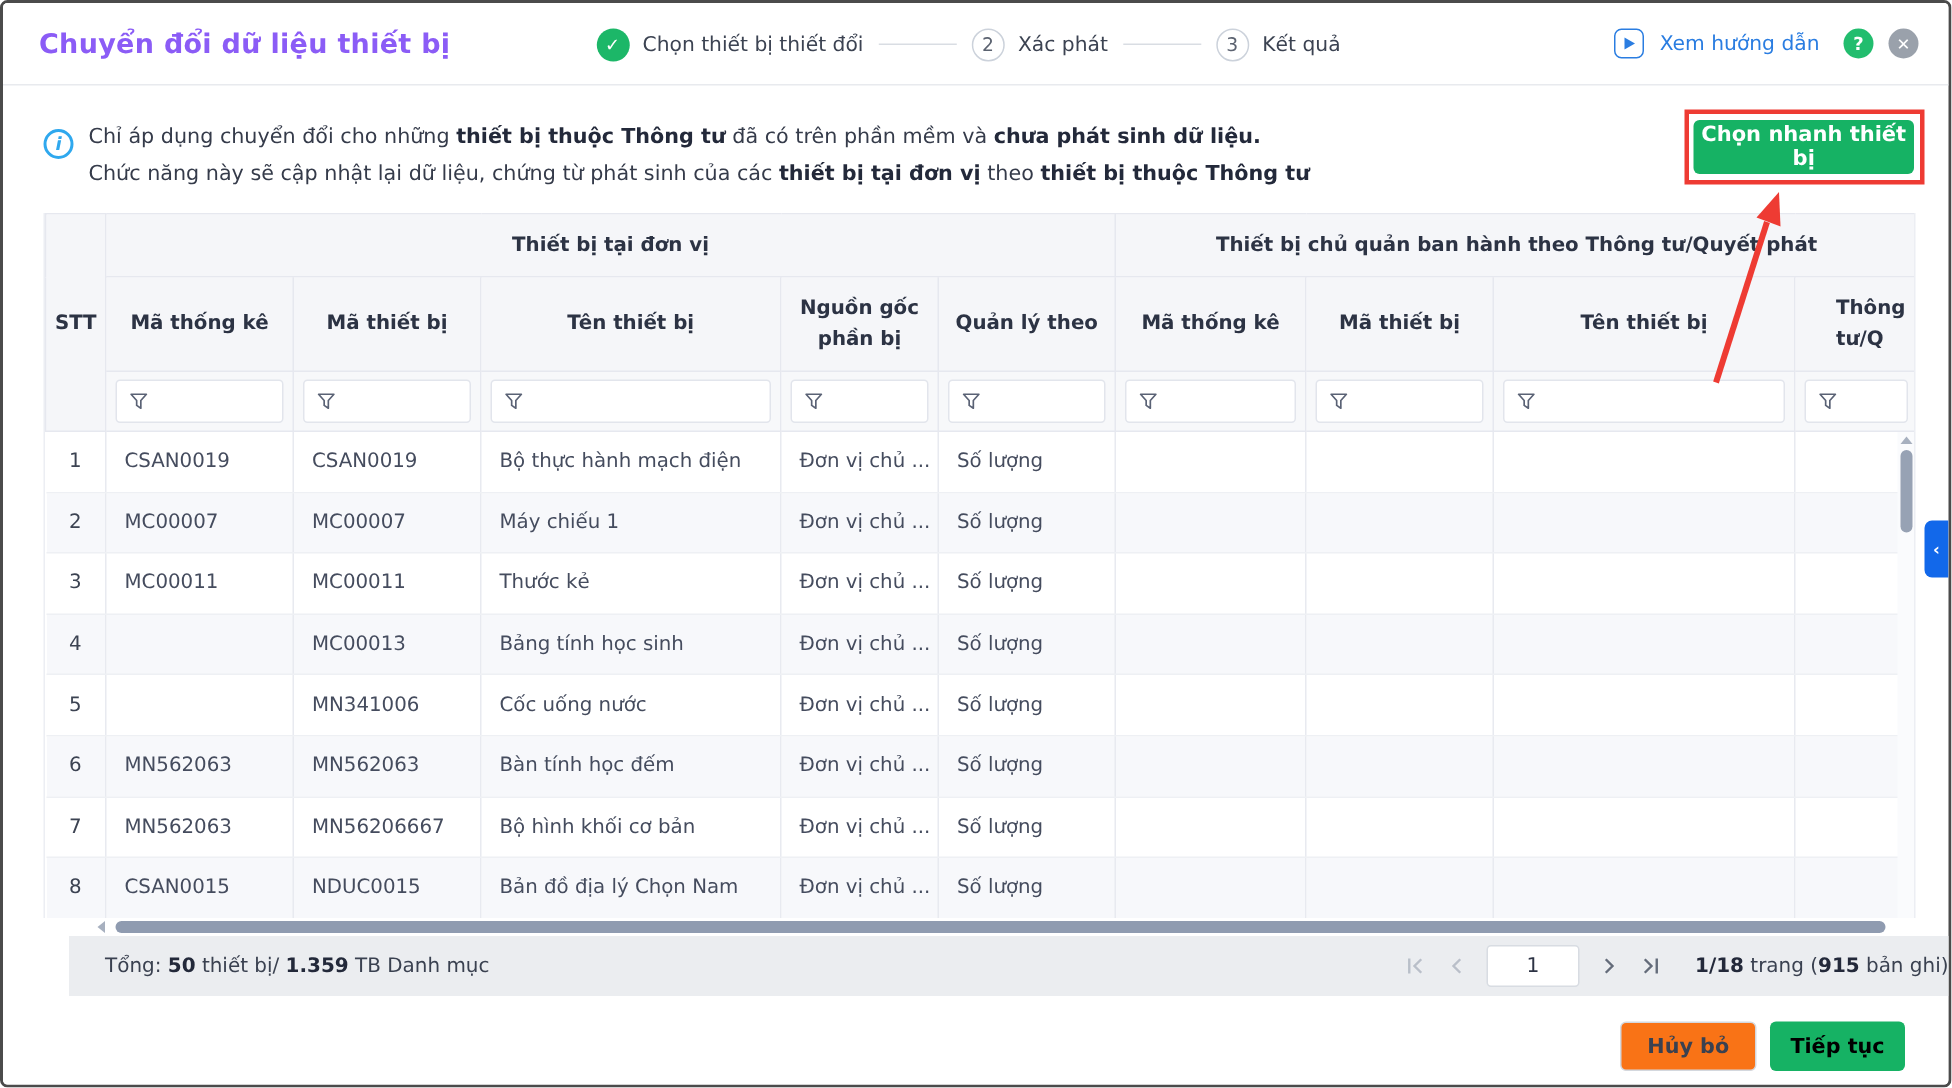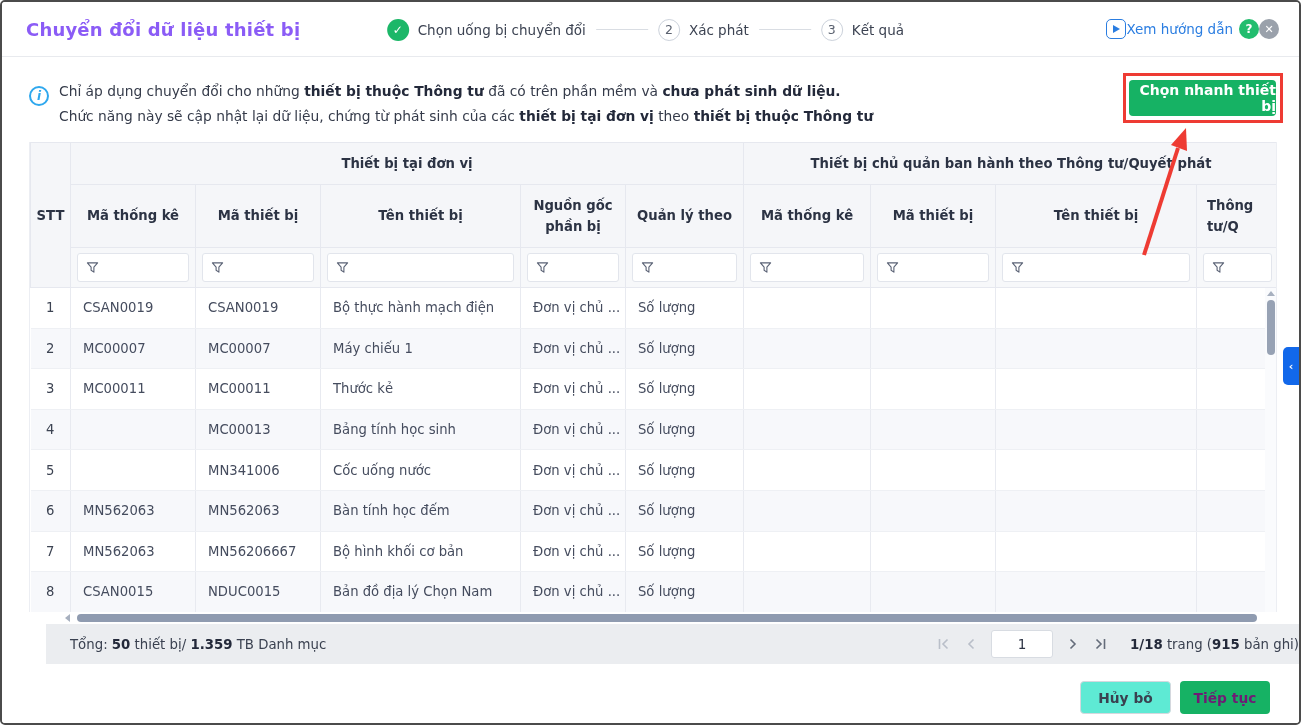--- a/index.html
+++ b/index.html
@@ -8,35 +8,35 @@
 
   
   .titlebar { position:absolute; left:0; top:0; width:100%; height:55px; background:#fff; border-bottom:1px solid #e8eaee; display:flex; align-items:center; padding:0 20px 0 24px; }
   .page-title { font-size:18px; font-weight:bold; color:#8b5cf6; letter-spacing:.2px; }
   .steps { position:absolute; left:50%; top:0; height:55px; transform:translateX(-51%); display:flex; align-items:center; gap:10px; white-space:nowrap; }
   .step { display:flex; align-items:center; gap:9px; }
   .step-label { font-size:13.5px; color:#3c4352; }
   .step-check { width:22px; height:22px; border-radius:50%; background:#1cb768; color:#fff; display:flex; align-items:center; justify-content:center; font-size:12px; font-weight:bold; }
   .step-num { width:22px; height:22px; border-radius:50%; border:1px solid #ccd2db; color:#5b6270; display:flex; align-items:center; justify-content:center; font-size:12.5px; background:#fff; }
   .connector { width:52px; height:1px; background:#d9dde3; }
-  .titlebar-right { margin-left:auto; display:flex; align-items:center; }
+  .titlebar-right { margin-left:auto; display:flex; align-items:center; gap:10px; }
   .play-btn { width:20px; height:20px; border:1.6px solid #2a7de1; border-radius:5px; display:flex; align-items:center; justify-content:center; cursor:pointer; }
   .play-tri { width:0; height:0; border-left:7px solid #2a7de1; border-top:4.5px solid transparent; border-bottom:4.5px solid transparent; margin-left:1px; }
   .guide-link { font-size:13.5px; color:#2a7de1; text-decoration:none; margin-right:6px; }
   .help-circle { width:20px; height:20px; border-radius:50%; background:#22bd6e; color:#fff; font-size:12px; font-weight:bold; display:flex; align-items:center; justify-content:center; cursor:pointer; }
   .close-circle { width:20px; height:20px; border-radius:50%; background:#9aa1ab; color:#fff; font-size:11px; font-weight:bold; display:flex; align-items:center; justify-content:center; cursor:pointer; }
 
   
   .info-icon { position:absolute; left:27px; top:84px; width:20px; height:20px; border:2px solid #2fa8ee; border-radius:50%; color:#2fa8ee; font-size:12px; font-weight:bold; font-style:italic; display:flex; align-items:center; justify-content:center; }
   .info-text { position:absolute; left:57px; top:77px; width:1000px; font-size:13.8px; color:#353b4a; line-height:25px; }
   .info-text b { font-weight:bold; color:#23293a; }
 
   
   .quick-wrap { position:absolute; left:1121px; top:71px; width:160px; height:50px; border:3px solid #ee3b33; padding:4px 3px; background:#fff; }
-  .quick-btn { width:147px; height:36px; background:#16b264; border:none; border-radius:4px; color:#fff; font-size:14px; font-weight:bold; cursor:pointer; font-family:inherit;text-align:right; }
+  .quick-btn { width:147px; height:36px; background:#16b264; border:none; border-radius:4px; color:#fff; font-size:14px; font-weight:bold; cursor:pointer; font-family:inherit; }
   .anno-arrow { position:absolute; left:0; top:0; width:1301px; height:725px; pointer-events:none; z-index:40; }
 
   
   .table-area { position:absolute; left:27px; top:140px; width:1248px; height:470px; background:#fff; overflow:hidden; border-left:1px solid #eceef3; border-right:1px solid #eceef3; }
   table.grid { border-collapse:collapse; table-layout:fixed; width:1248px; }
   .grid th, .grid td { overflow:hidden; white-space:nowrap; }
   .grid thead th { background:#f5f6f9; border:1px solid #e6e8ef; font-size:13.2px; color:#2c3344; font-weight:bold; text-align:center; }
   .row-group th { height:42px; }
   .row-cols th { height:63px; white-space:normal; line-height:1.6; padding:0 4px; }
   .row-filters td { background:#f7f8fa; border:1px solid #e6e8ef; height:40px; padding:0; }
@@ -63,34 +63,34 @@
   .total-text b { font-weight:bold; color:#23293a; }
   .pagination { margin-left:auto; display:flex; align-items:center; gap:14px; margin-right:20px; }
   .pg-icon { display:flex; align-items:center; cursor:pointer; }
   .page-input { width:62px; height:28px; border:1px solid #d8dce2; border-radius:3px; text-align:center; font-size:13.5px; color:#2d3344; font-family:inherit; background:#fff; }
   .page-info { font-size:13.3px; color:#3a4150; margin-left:8px; }
   .page-info b { font-weight:bold; color:#23293a; }
 
   
   .bottom-area { position:absolute; left:0; top:662px; width:100%; height:61px; background:#fff; }
   .btn-row { position:absolute; right:29px; top:17px; display:flex; gap:9px; }
-  .btn-cancel { width:91px; height:33px; background:#5eead4; border:1px solid #d4d8de; border-radius:4px; font-size:13.8px; font-weight:600; color:#3a4150; cursor:pointer; font-family:inherit; }
-  .btn-continue { width:90px; height:33px; background:#16b264; border:none; border-radius:4px; font-size:13.8px; font-weight:bold; color:#701a75; cursor:pointer; font-family:inherit; }
+  .btn-cancel { width:91px; height:33px; background:#f97316; border:1px solid #d4d8de; border-radius:4px; font-size:13.8px; font-weight:600; color:#3a4150; cursor:pointer; font-family:inherit; }
+  .btn-continue { width:90px; height:33px; background:#16b264; border:none; border-radius:4px; font-size:13.8px; font-weight:bold; color:#000000; cursor:pointer; font-family:inherit; }
 </style>
 </head>
 <body>
 
 <div class="window">
 
   <div class="titlebar">
     <div class="page-title">Chuyển đổi dữ liệu thiết bị</div>
     <div class="steps">
       <div class="step">
         <span class="step-check">✓</span>
-        <span class="step-label">Chọn uống bị chuyển đổi</span>
+        <span class="step-label">Chọn thiết bị thiết đổi</span>
       </div>
       <div class="connector"></div>
       <div class="step">
         <span class="step-num">2</span>
         <span class="step-label">Xác phát</span>
       </div>
       <div class="connector"></div>
       <div class="step">
         <span class="step-num">3</span>
         <span class="step-label">Kết quả</span>
@@ -138,21 +138,21 @@
         </tr>
         <tr class="row-cols">
           <th>Mã thống kê</th>
           <th>Mã thiết bị</th>
           <th>Tên thiết bị</th>
           <th>Nguồn gốc phần bị</th>
           <th>Quản lý theo</th>
           <th>Mã thống kê</th>
           <th>Mã thiết bị</th>
           <th>Tên thiết bị</th>
-          <th style="text-align:left;padding-left:10px;">Thông tư/Q</th>
+          <th style="text-align:left;padding-left:27px;">Thông tư/Q</th>
         </tr>
         <tr class="row-filters">
             <td>
               <div class="filter-box">
                 <span style="display: flex;">
                   <svg width="13" height="13" viewBox="0 0 14 14">
                     <path d="M1.5 2h11L8.5 6.5V12L5.5 10V6.5Z" fill="none" stroke="#5a6275" stroke-width="1.2" stroke-linejoin="round"></path>
                   </svg>
                 </span>
               </div>

